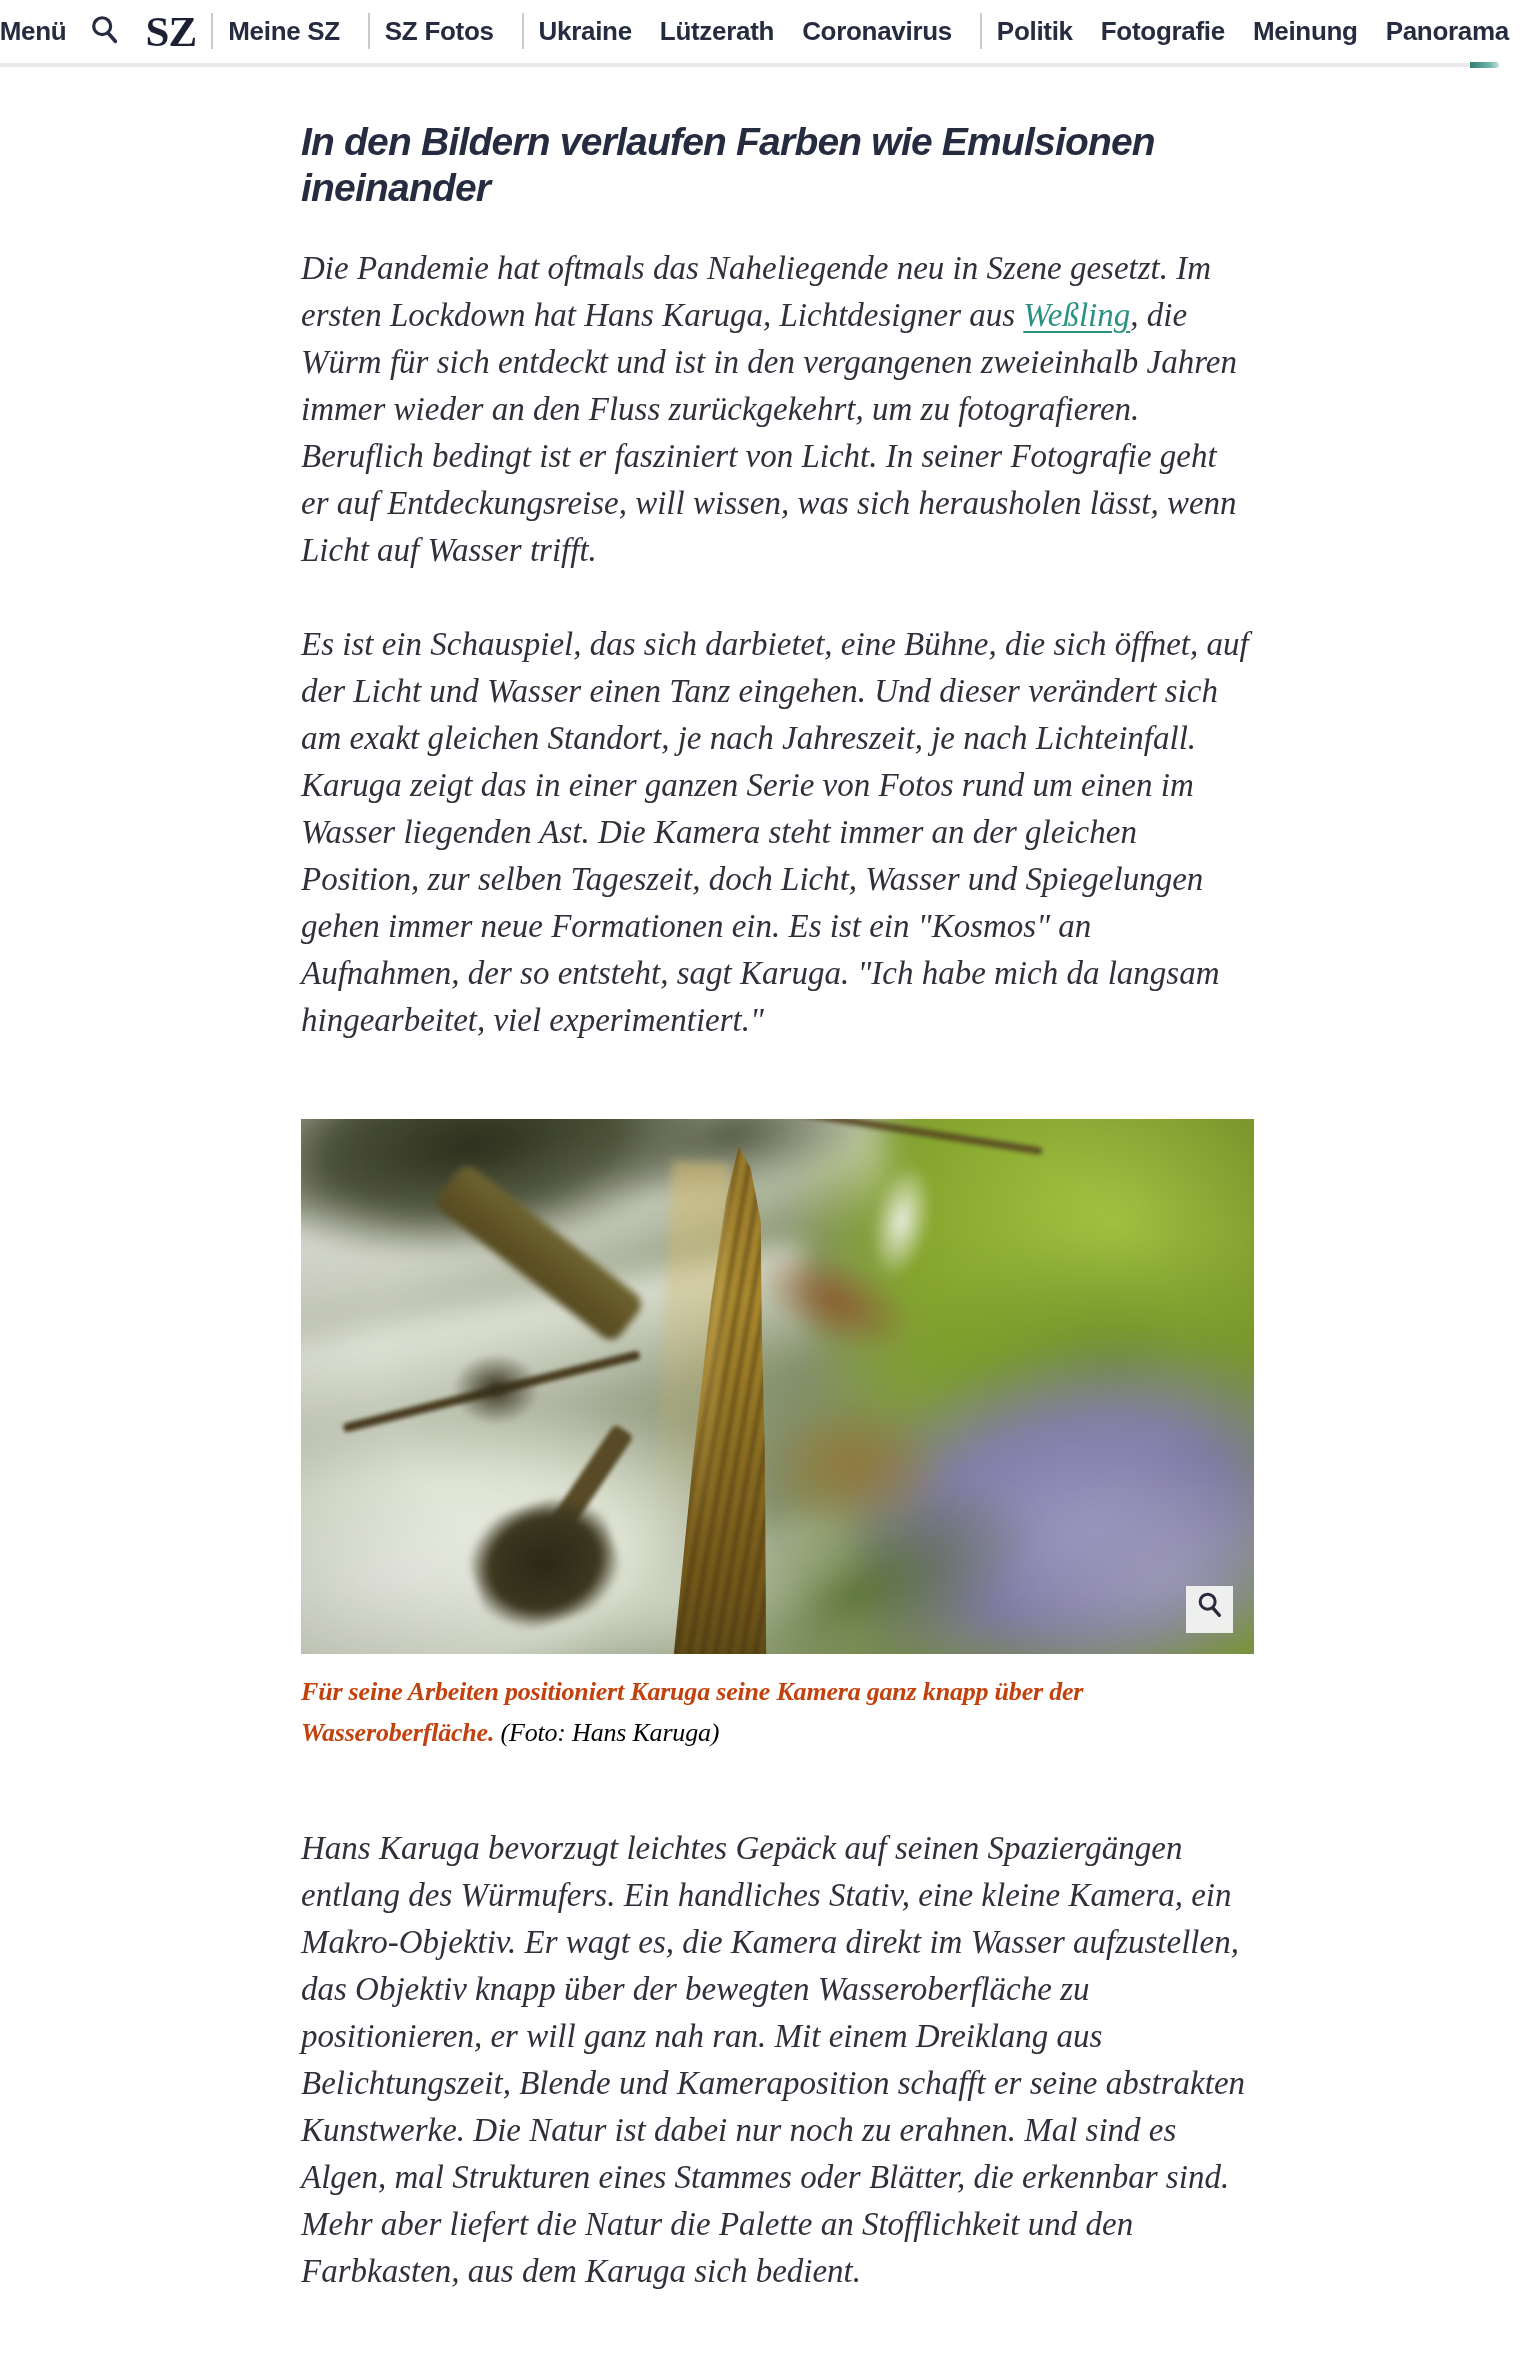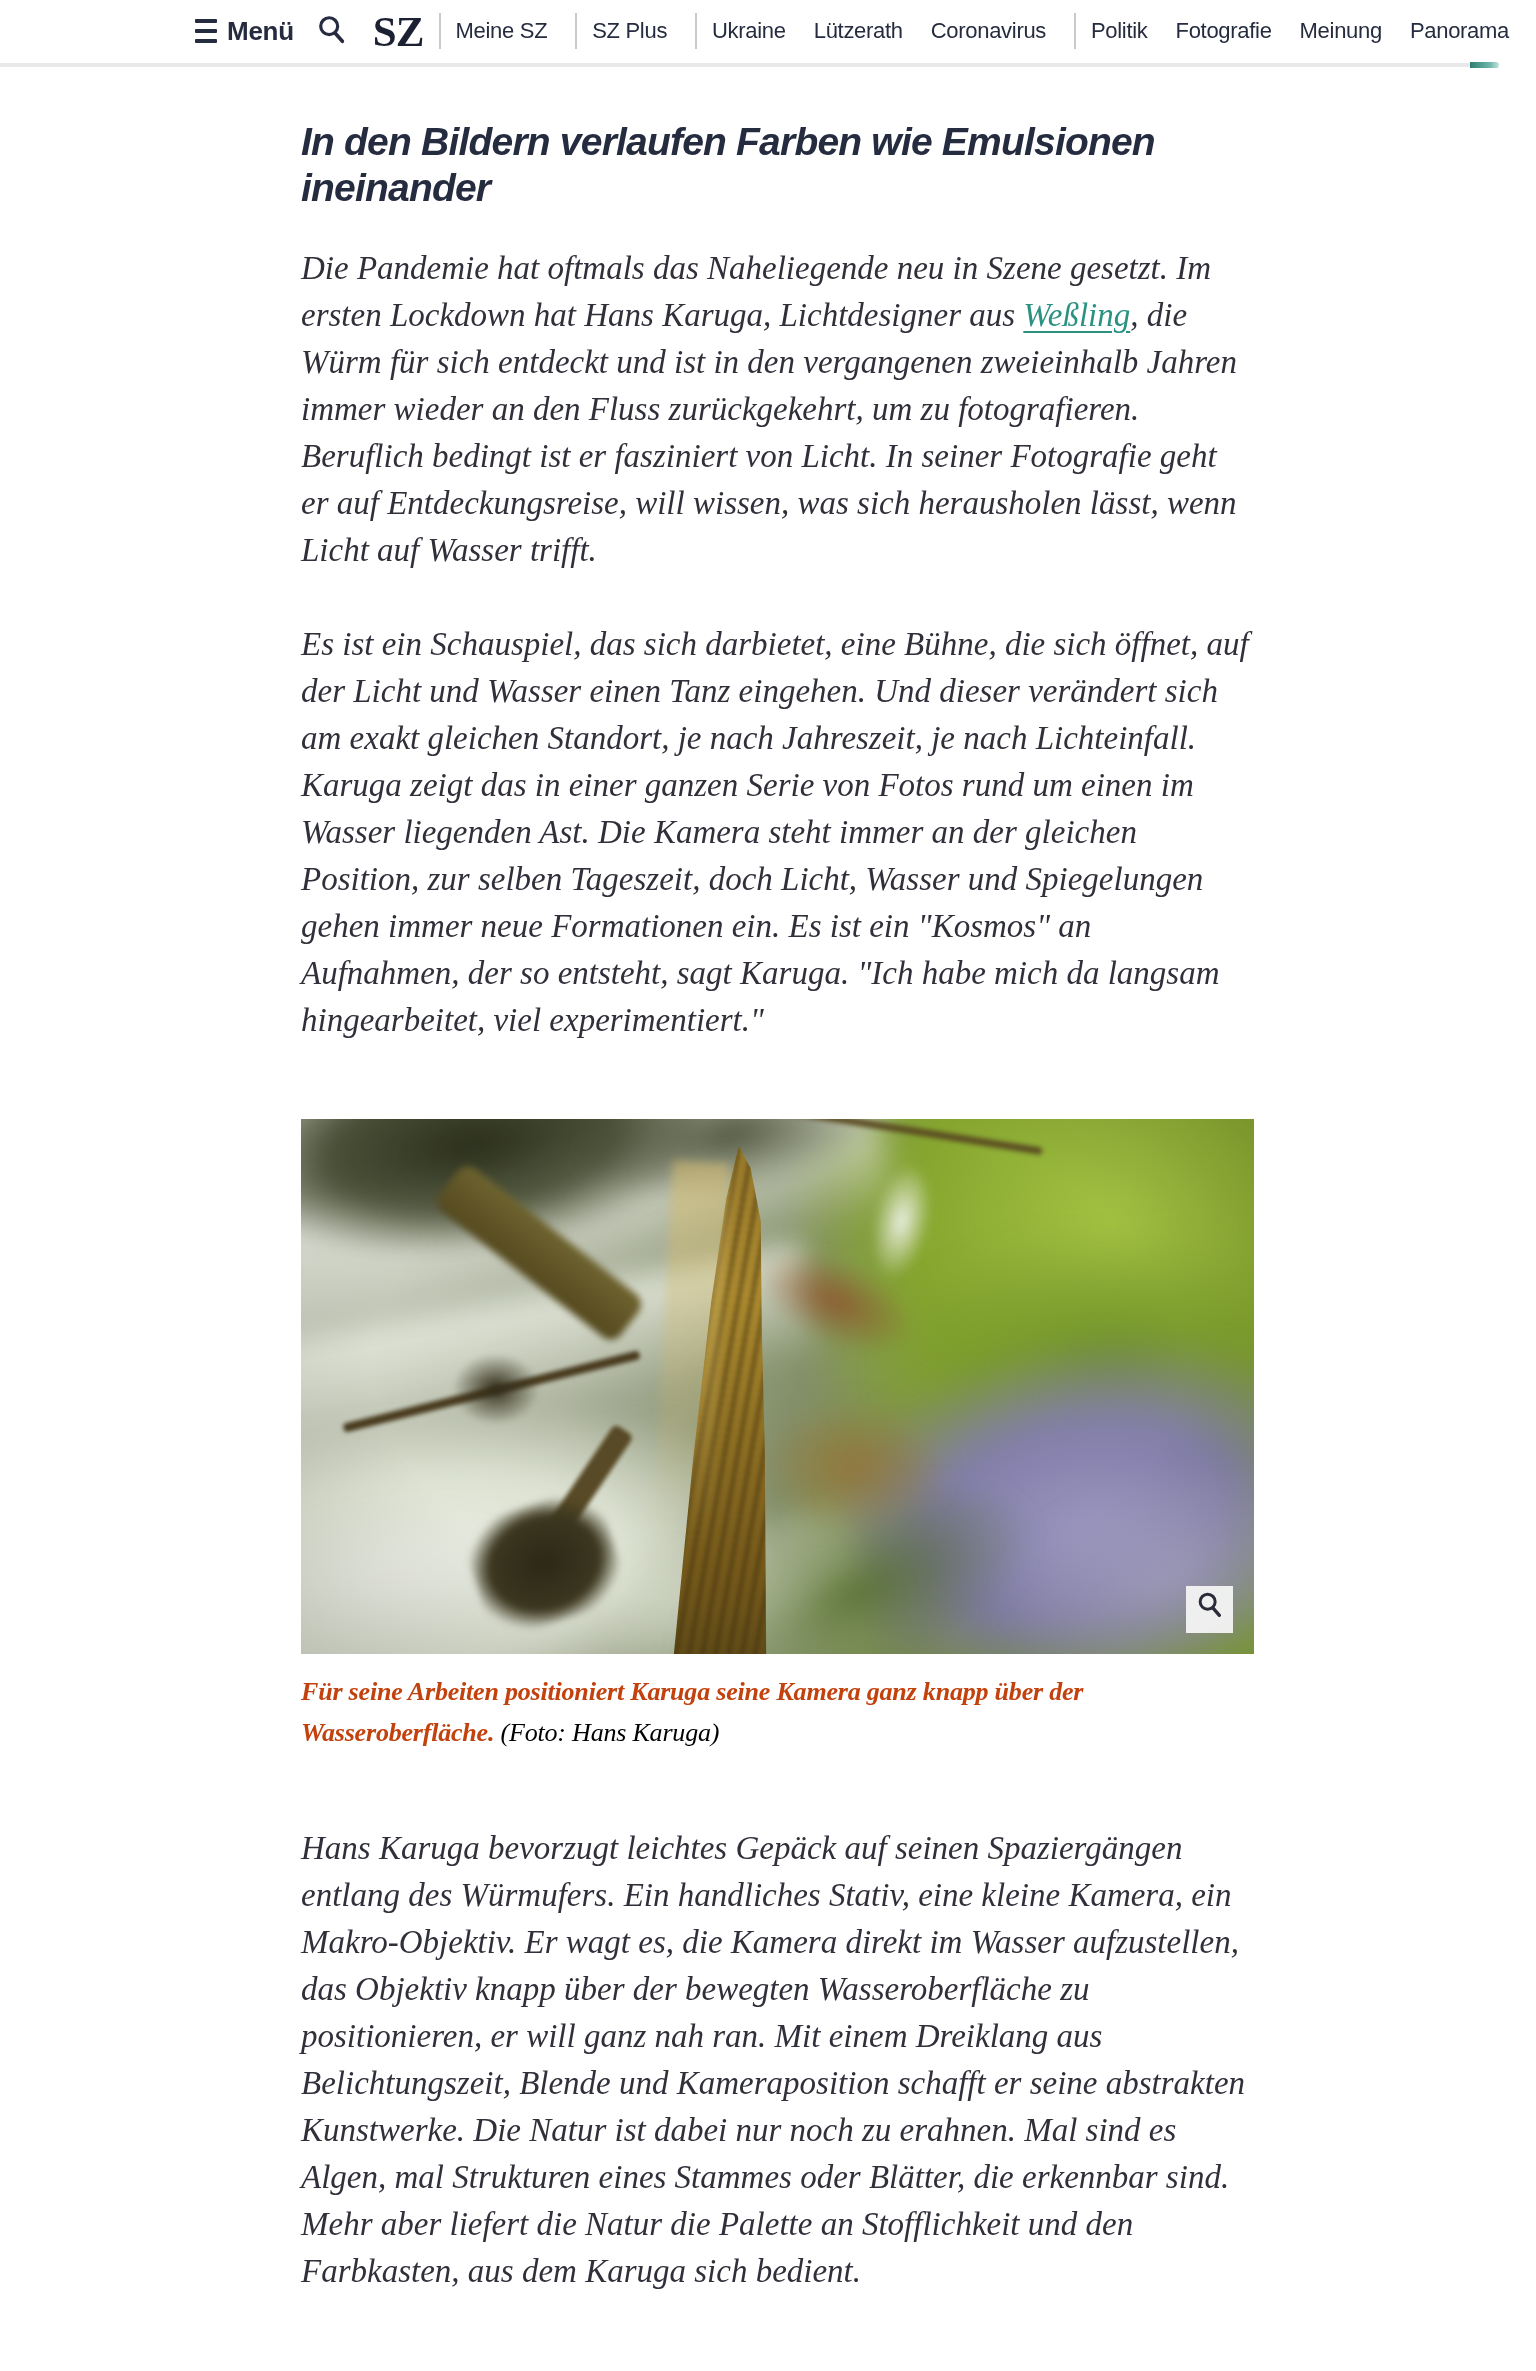--- a/index.html
+++ b/index.html
@@ -12,21 +12,21 @@
   
   .header{position:absolute;top:0;left:0;width:1537px;height:68px;background:#fff;}
   .nav-row{display:flex;align-items:center;height:62px;padding-left:28px;white-space:nowrap;justify-content:flex-end;}
   .menu-btn{display:flex;align-items:center;gap:10.4px;cursor:pointer;}
   .hamburger{display:flex;flex-direction:column;gap:6.6px;width:21.7px;}
   .hamburger span{display:block;height:3.8px;background:#262c3f;border-radius:0.9px;}
   .nav-label{font-size:26px;font-weight:700;letter-spacing:-0.3px;color:#262c3f;}
   .search-btn{margin-left:22.6px;cursor:pointer;display:flex;align-items:center;}
   .sz-logo{margin-left:24.5px;font-family:Liberation Serif, serif;font-weight:700;font-size:43px;letter-spacing:-0.9px;color:#1c2033;cursor:pointer;line-height:1;}
   .nav-sep{width:1.9px;height:36px;background:#c9c9ce;margin:0 15px;flex:0 0 auto;}
-  .nav-item{font-size:22px;font-weight:400;letter-spacing:-0.3px;color:#262c3f;margin-right:28px;cursor:pointer;}
+  .nav-item{font-size:26px;font-weight:700;letter-spacing:-0.3px;color:#262c3f;margin-right:28px;cursor:pointer;}
   
   .progress{position:absolute;left:0;top:62px;width:1537px;height:5.6px;display:flex;}
   .progress .track{width:1470px;height:3.8px;margin-top:0.9px;background:#e9e9ec;}
   .progress .thumb{width:29px;height:5.6px;background:linear-gradient(90deg,#2e7d74,#72b8ab 70%,#c9e4de);border-radius:0 2.8px 2.8px 0;}
   .progress .rest{flex:1;background:#ffffff;}
   
   .content{position:absolute;left:301px;top:68px;width:951px;font-style:italic;}
   h1.headline{
     margin:51px 0 0 0;font-size:39px;line-height:46px;font-weight:700;
     letter-spacing:-0.8px;color:#262c3f;
@@ -98,21 +98,21 @@
         <svg width="32" height="32" viewBox="0 0 34 34">
             <circle cx="14" cy="13" r="9" fill="none" stroke="#262c3f" stroke-width="3.4"></circle>
             <line x1="20.5" y1="20.5" x2="28" y2="29" stroke="#262c3f" stroke-width="3.8" stroke-linecap="round"></line>
           </svg>
       </span>
     </div>
     <div class="sz-logo">SZ</div>
     <div class="nav-sep"></div>
     <span class="nav-item">Meine SZ</span>
     <div class="nav-sep" style="margin-left:0;"></div>
-    <span class="nav-item">SZ Plus</span>
+    <span class="nav-item">SZ Fotos</span>
     <div class="nav-sep" style="margin-left:0;"></div>
     <span class="nav-item">Ukraine</span>
     <span class="nav-item">Lützerath</span>
     <span class="nav-item">Coronavirus</span>
     <div class="nav-sep" style="margin-left:0;"></div>
     <span class="nav-item">Politik</span>
     <span class="nav-item">Fotografie</span>
     <span class="nav-item">Meinung</span>
     <span class="nav-item">Panorama</span>
 

